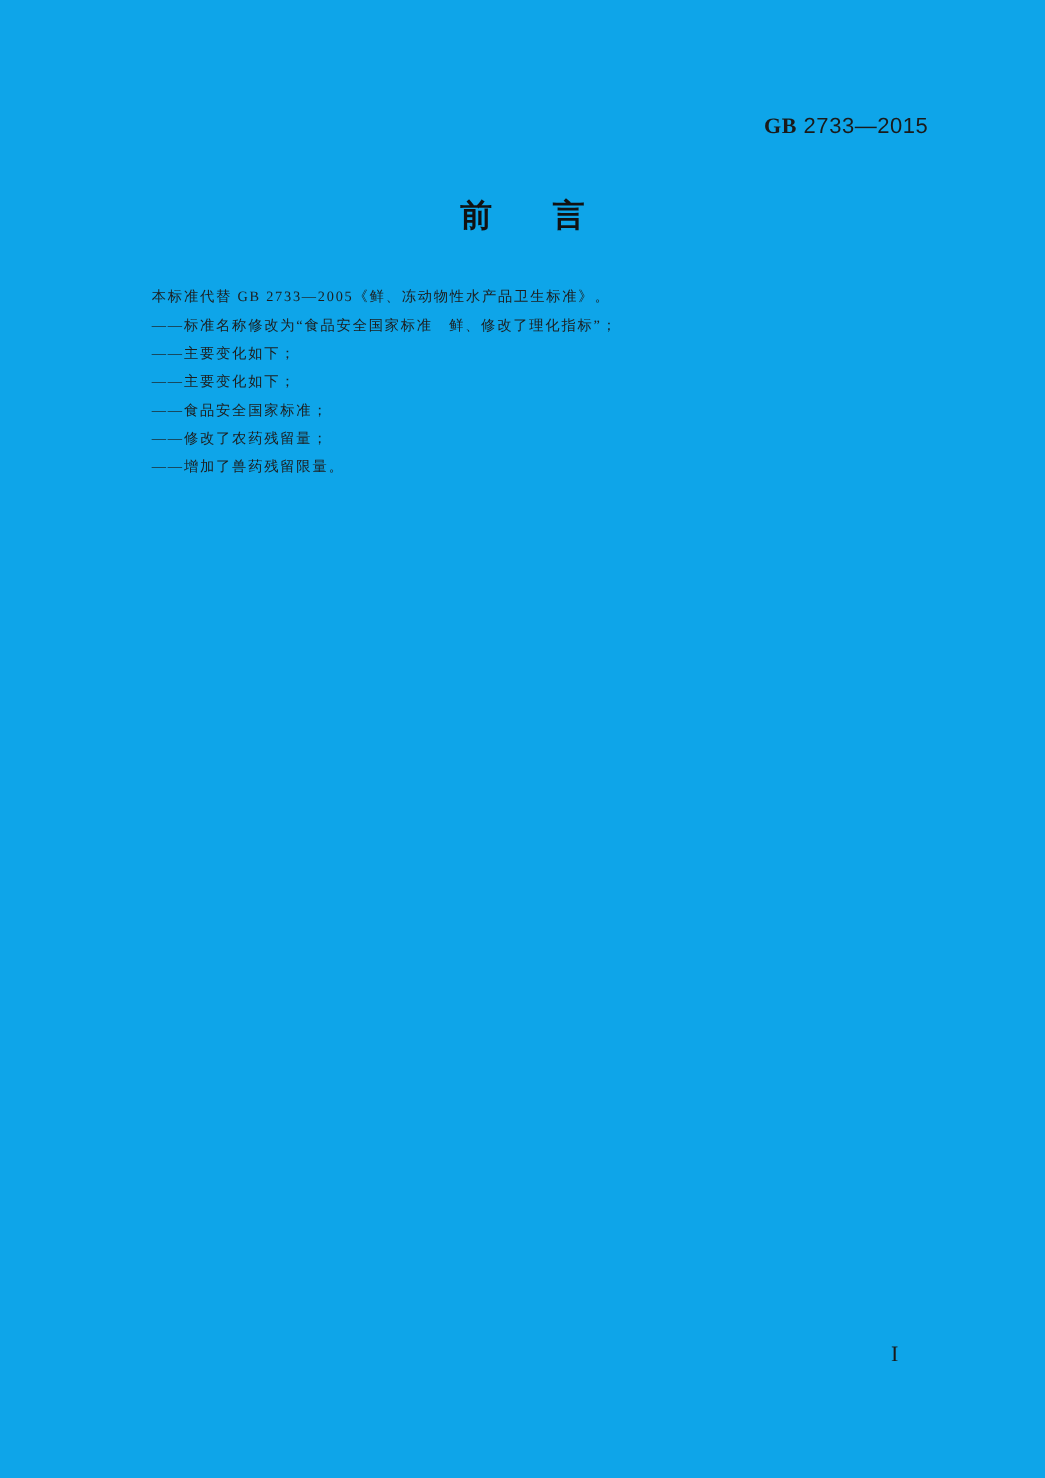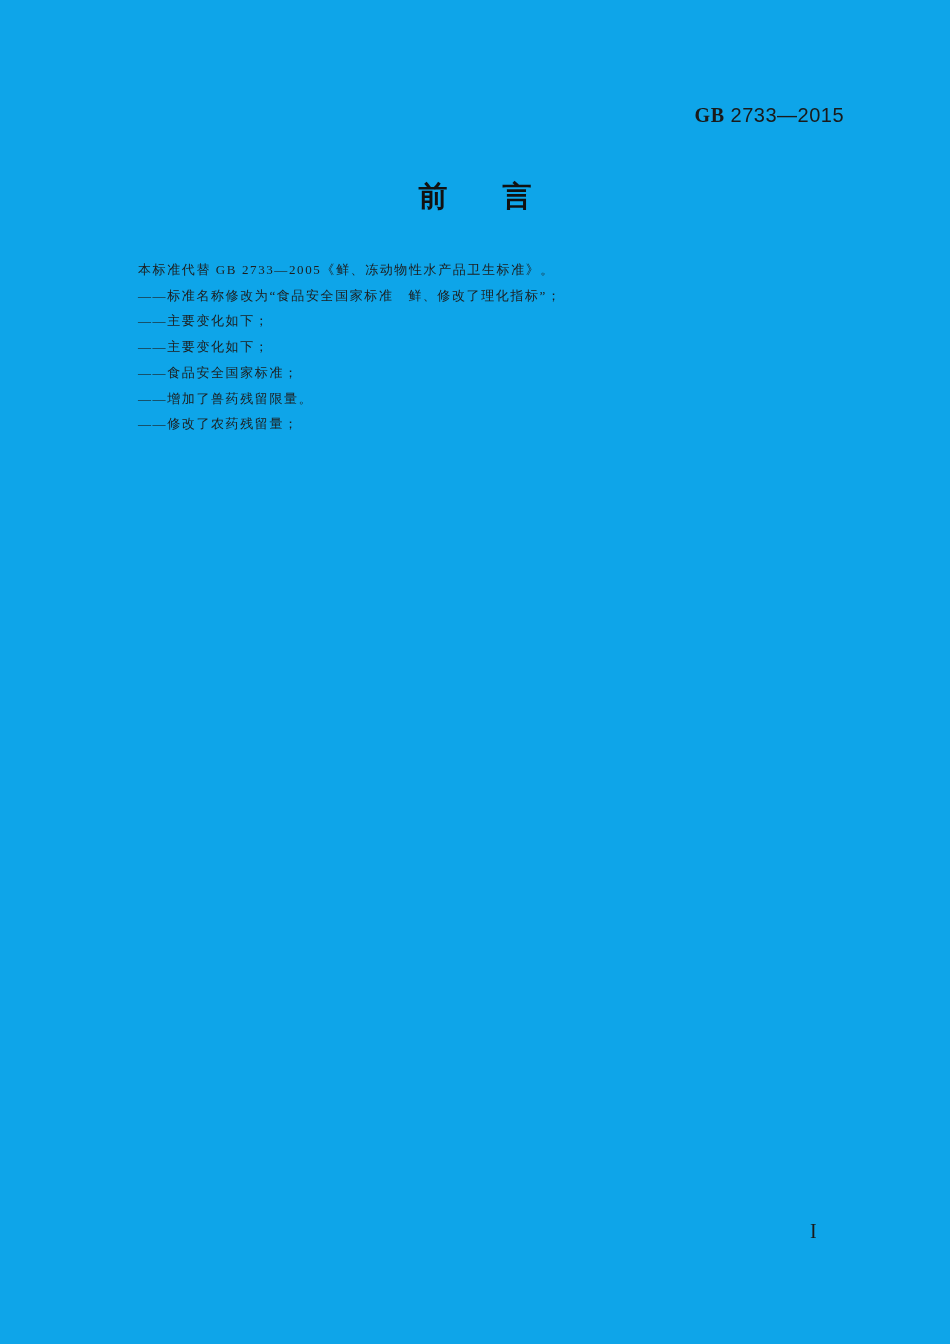--- a/index.html
+++ b/index.html
@@ -84,19 +84,19 @@
     <span>前</span>
     <span>言</span>
   </div>
 
   <div class="doc-body">
     <div class="body-line">本标准代替 GB 2733—2005《鲜、冻动物性水产品卫生标准》。</div>
     <div class="body-line">——标准名称修改为“食品安全国家标准　鲜、修改了理化指标”；</div>
     <div class="body-line">——主要变化如下；</div>
     <div class="body-line">——主要变化如下；</div>
     <div class="body-line">——食品安全国家标准；</div>
+    <div class="body-line">——修改了农药残留量；</div>
     <div class="body-line">——增加了兽药残留限量。</div>
-    <div class="body-line">——修改了农药残留量；</div>
   </div>
 
   <div class="page-number">I</div>
 
 </div>
 
 </body></html>

